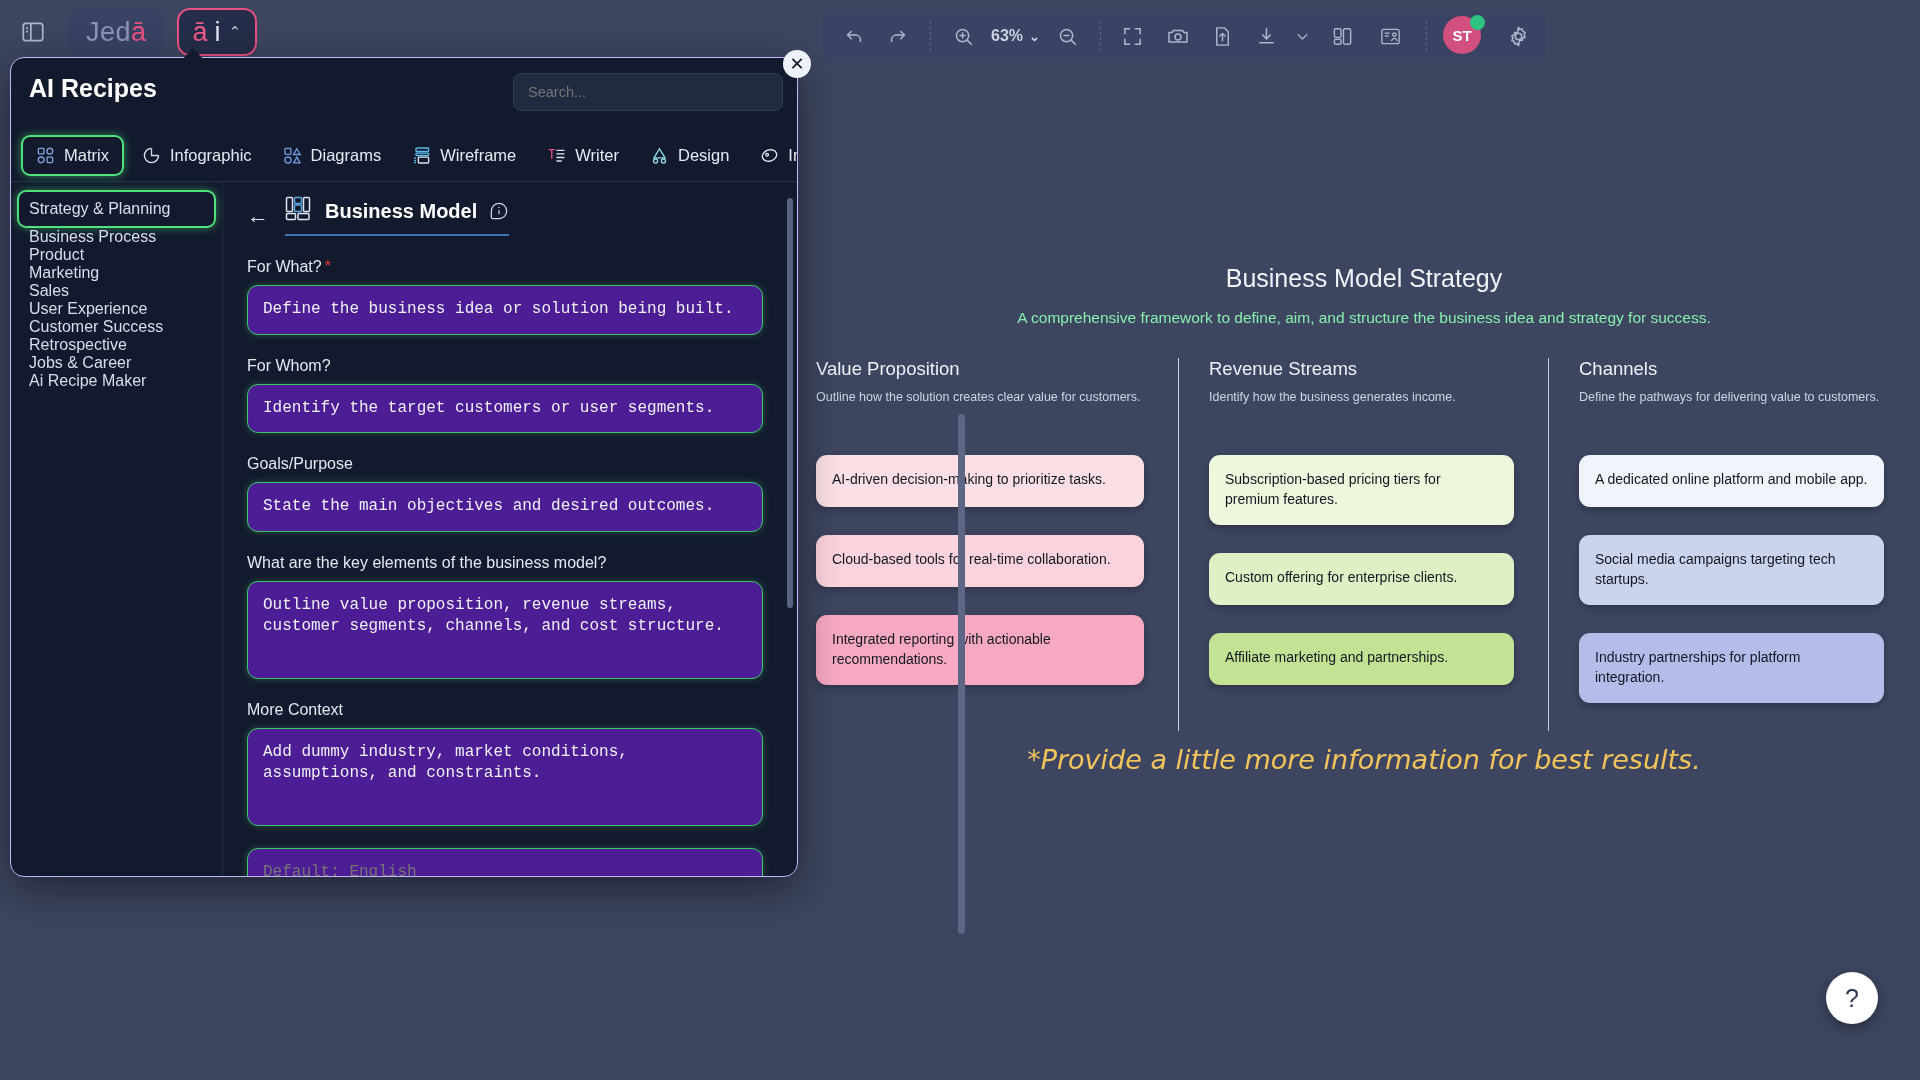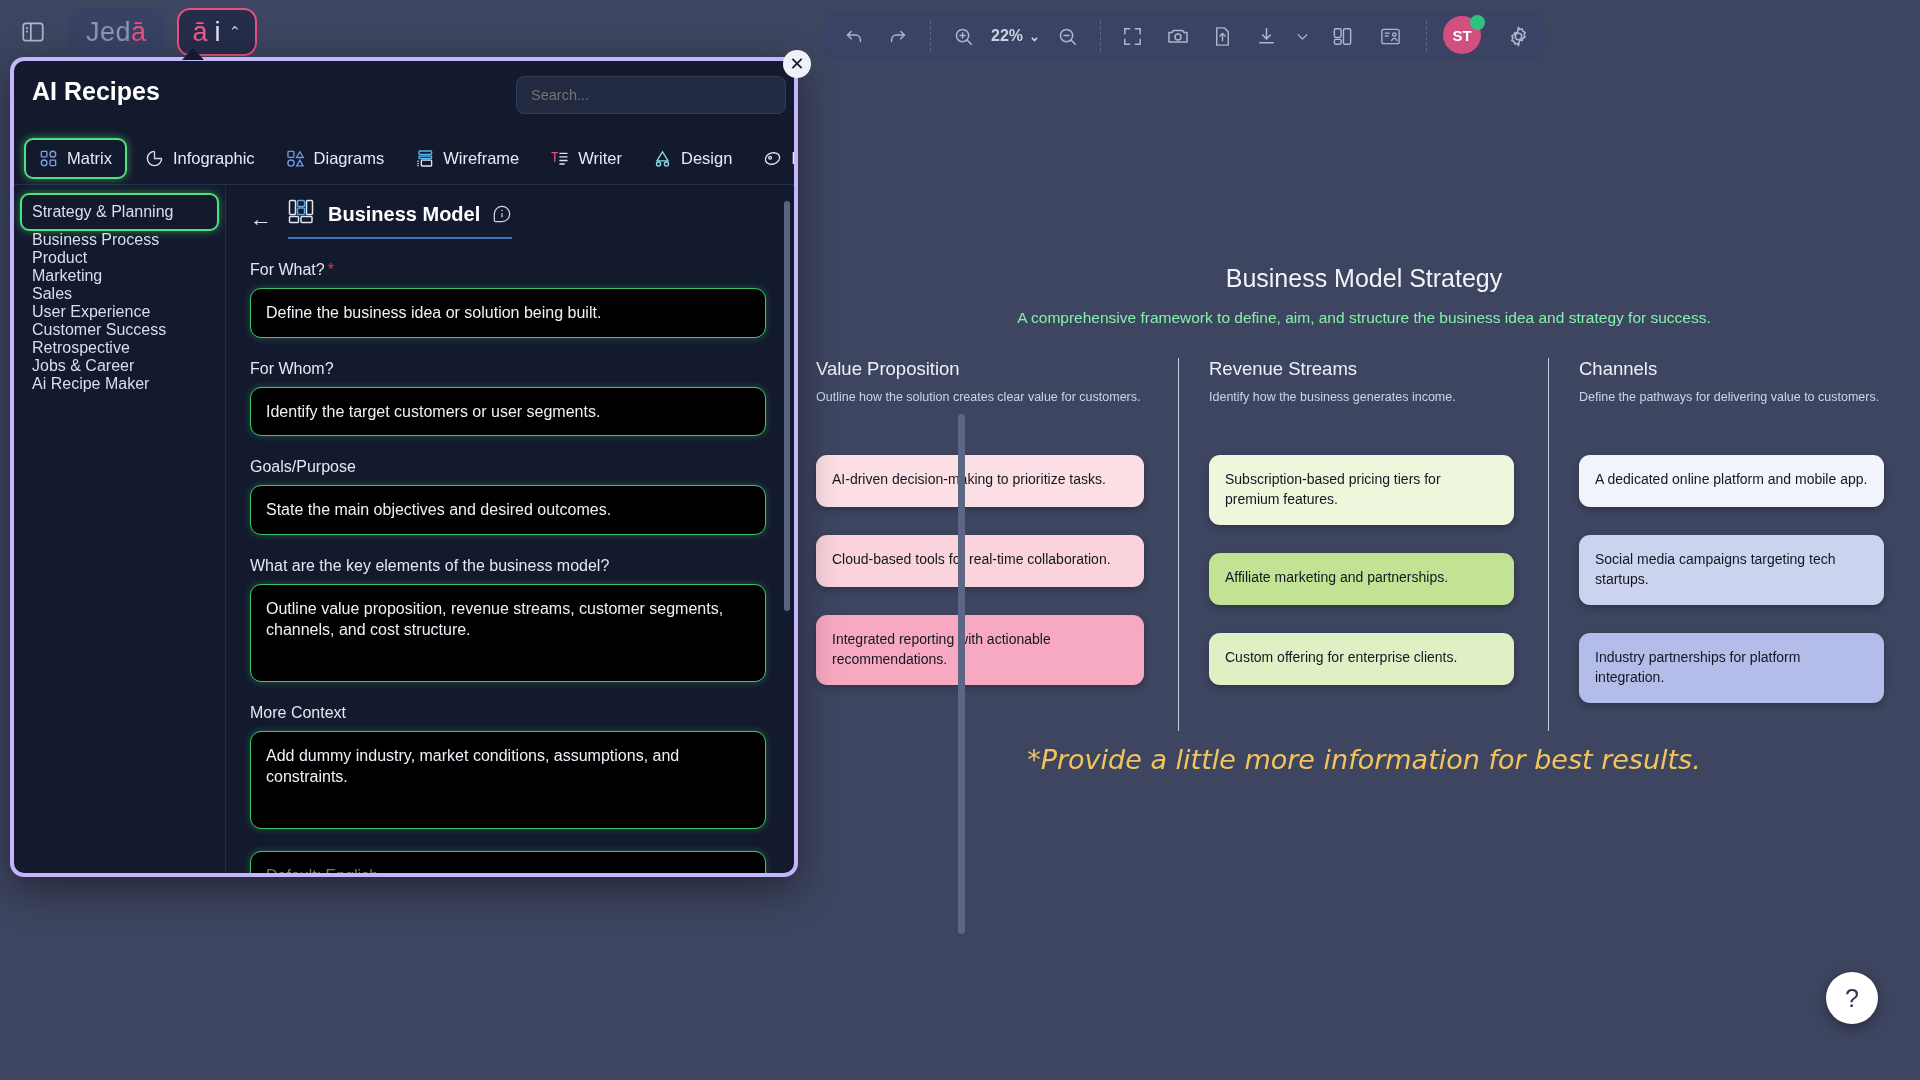--- a/index.html
+++ b/index.html
@@ -111,21 +111,21 @@
     background: #fff; color: #2f3650; font-size: 25px;
     display: flex; align-items: center; justify-content: center;
     cursor: pointer; box-shadow: 0 4px 14px rgba(0,0,0,.35);
   }
 
   
   .panel {
     position: absolute; left: 10px; top: 57px;
     width: 788px; height: 820px;
     background: #131a2d; border-radius: 14px;
-    border: 4px solid #c4b5fd;
+    border: 1px solid #c4b5fd;
     overflow: hidden;
     box-shadow: 0 12px 40px rgba(0,0,0,.45);
   }
   .panel-notch {
     position: absolute; left: 182px; top: 48px;
     width: 0; height: 0;
     border-left: 11px solid transparent; border-right: 11px solid transparent;
     border-bottom: 12px solid #131a2d;
     z-index: 9;
   }
@@ -173,26 +173,26 @@
   .form-head { display: flex; align-items: center; gap: 16px; }
   .back-arrow { color: #dfe3f0; font-size: 22px; cursor: pointer; line-height: 1; }
   .fh-title-wrap { display: flex; align-items: center; gap: 12px; padding-bottom: 8px; border-bottom: 2px solid #3f72b6; }
   .fh-title { color: #fff; font-size: 20px; font-weight: 700; }
   .info-ico { color: #cfd5e6; cursor: pointer; display: flex; }
 
   .field { margin-top: 22px; }
   .field-label { color: #e4e8f3; font-size: 16px; margin-bottom: 9px; }
   .field-label .req { color: #e0392f; margin-left: 3px; }
   .ctrl {
-    width: 516px; background: #000000;
+    width: 516px; background: #4c1d95;
     border: 1.5px solid #3cc46b; border-radius: 11px;
     color: #eef1f8; font-size: 16px;
     padding: 13px 15px; outline: none; resize: none;
     box-shadow: 0 0 7px rgba(60,196,107,.35);
-    font-family: Liberation Sans, sans-serif;
+    font-family: Liberation Mono, monospace;
     line-height: 1.35;
     display: block;
   }
   .ctrl.ta-2 { height: 98px; }
   .ctrl.placeholder-dim { color: #7c869e; }
 
   .scrollbar {
     position: absolute; right: 4px; top: 16px;
     width: 6px; height: 410px; border-radius: 3px; background: #5a6party;
     background: #59627f; cursor: pointer;
@@ -247,21 +247,21 @@
       <div class="tb-sep"></div>
       <div class="tb-ico">
         <svg width="23" height="23" viewBox="0 0 24 24" fill="none" stroke="#aeb6cd" stroke-width="1.6" stroke-linecap="round">
             <circle cx="11" cy="11" r="6.4"></circle>
             <line x1="15.6" y1="15.6" x2="20" y2="20"></line>
             <line x1="8.4" y1="11" x2="13.6" y2="11"></line>
             <line x1="11" y1="8.4" x2="11" y2="13.6"></line>
           </svg>
       </div>
       <div class="zoom-val">
-        <span>22%</span>
+        <span>63%</span>
         <span style="font-size:13px;">⌄</span>
       </div>
       <div class="tb-ico">
         <svg width="23" height="23" viewBox="0 0 24 24" fill="none" stroke="#aeb6cd" stroke-width="1.6" stroke-linecap="round">
             <circle cx="11" cy="11" r="6.4"></circle>
             <line x1="15.6" y1="15.6" x2="20" y2="20"></line>
             <line x1="8.4" y1="11" x2="13.6" y2="11"></line>
           </svg>
       </div>
       <div class="tb-sep"></div>
@@ -357,22 +357,22 @@
           <div class="col-desc">Outline how the solution creates clear value for customers.</div>
           <div class="card h-sm" style="background:#fbdfe4;">AI-driven decision-making to prioritize tasks.</div>
           <div class="card h-sm" style="background:#fad3dc;">Cloud-based tools for real-time collaboration.</div>
           <div class="card h-sm" style="background:#f7a9c1;">Integrated reporting with actionable recommendations.</div>
         </div>
 
         <div class="col" style="padding-left:30px;">
           <div class="col-head">Revenue Streams</div>
           <div class="col-desc">Identify how the business generates income.</div>
           <div class="card h-sm" style="background:#eef6dc;">Subscription-based pricing tiers for premium features.</div>
+          <div class="card h-sm" style="background:#dff0c4;">Custom offering for enterprise clients.</div>
           <div class="card h-sm" style="background:#c3e394;">Affiliate marketing and partnerships.</div>
-          <div class="card h-sm" style="background:#dff0c4;">Custom offering for enterprise clients.</div>
         </div>
 
         <div class="col" style="padding-left:30px;">
           <div class="col-head">Channels</div>
           <div class="col-desc">Define the pathways for delivering value to customers.</div>
           <div class="card h-sm" style="background:#f2f4fb;">A dedicated online platform and mobile app.</div>
           <div class="card h-sm" style="background:#ccd3ee;">Social media campaigns targeting tech startups.</div>
           <div class="card h-sm" style="background:#b4bdea;">Industry partnerships for platform integration.</div>
         </div>
 

